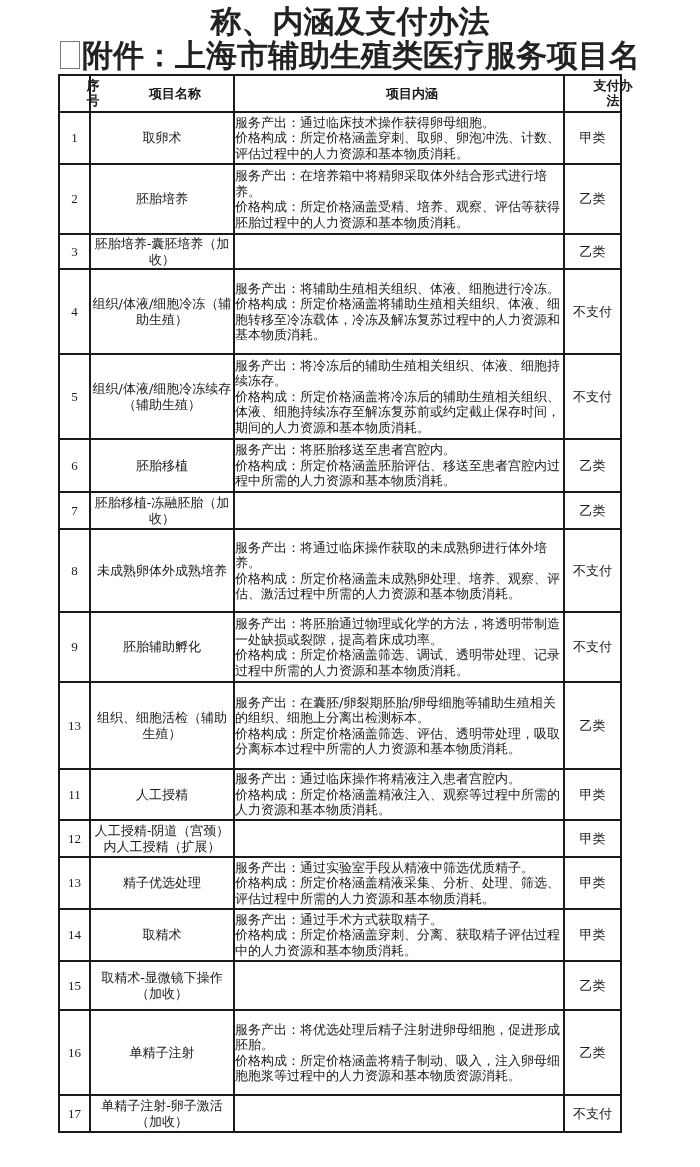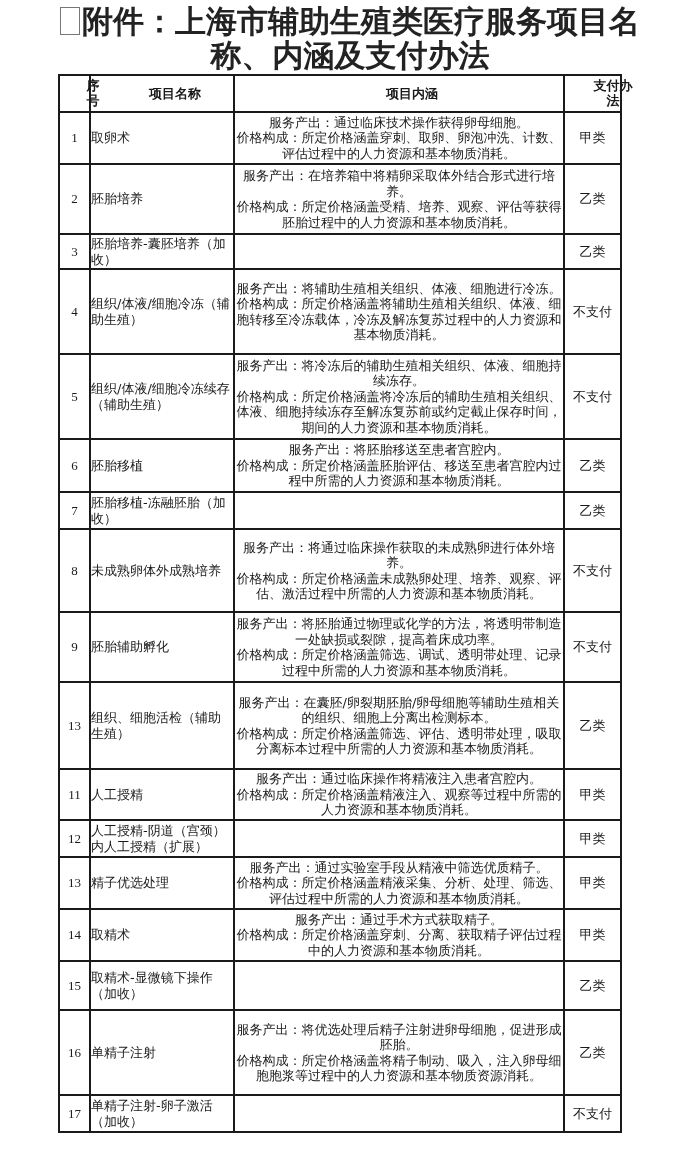--- a/index.html
+++ b/index.html
@@ -23,31 +23,31 @@
   table.doc td, table.doc th {
     border: 2px solid #1a1a1a; padding: 0; vertical-align: middle;
     font-size: 13px; line-height: 15.5px; color: #1a1a1a; font-weight: normal;
   }
   table.doc th { font-weight: bold; text-align: center; padding-left: 26px; }
   col.c-no { width: 31px; }
   col.c-name { width: 144px; }
   col.c-content { width: 330px; }
   col.c-pay { width: 57px; }
   td.no { text-align: center; font-family: "Liberation Serif", "DejaVu Serif", serif; font-size: 13px; }
-  td.name { text-align: left; padding: 0 2px; }
-  td.content { text-align: center; padding: 1px 2px; }
+  td.name { text-align: center; padding: 0 2px; }
+  td.content { text-align: left; padding: 1px 2px; }
   td.pay { text-align: center; }
   .content .line { display: block; }
 </style>
 </head>
 <body>
 
 <div class="title">
+  <div>称、内涵及支付办法</div>
   <div><span class="box"></span><span>附件：上海市辅助生殖类医疗服务项目名</span></div>
-  <div>称、内涵及支付办法</div>
 </div>
 
 <table class="doc">
   <colgroup>
     <col class="c-no">
       <col class="c-name">
       <col class="c-content">
       <col class="c-pay">
   </colgroup>
   <thead>

